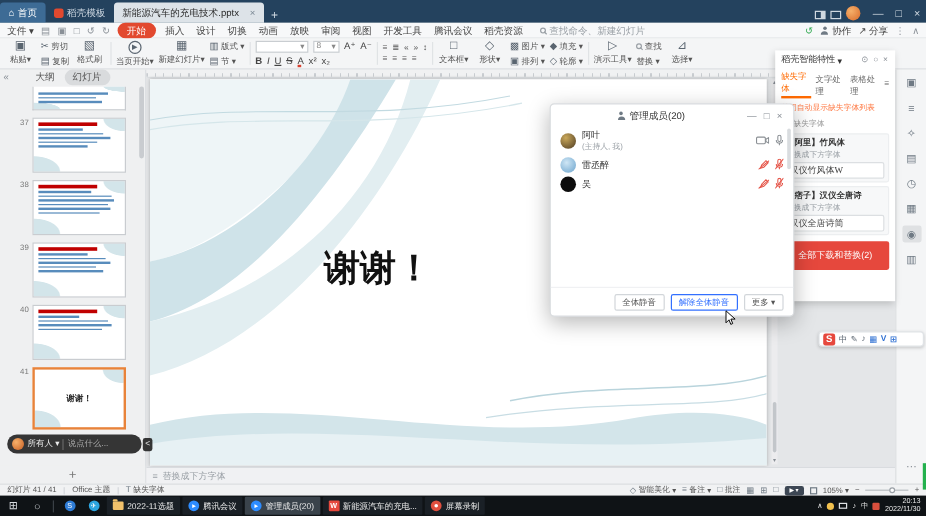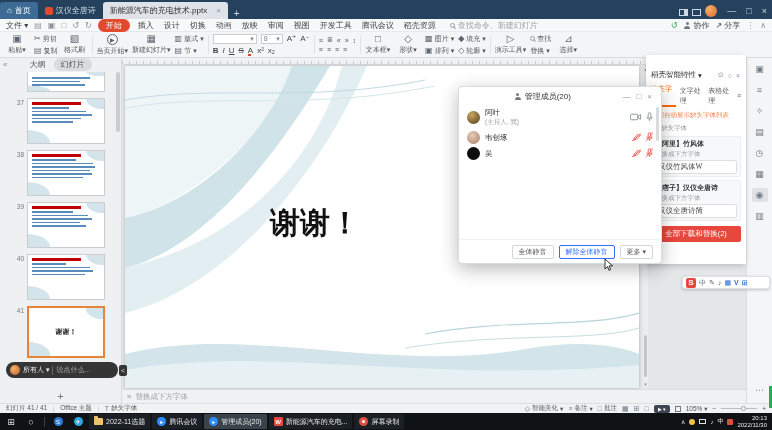--- a/index.html
+++ b/index.html
@@ -84,33 +84,33 @@
   .v-scroll .arr{position:absolute;left:0;right:0;text-align:center;font-size:5px;color:#8a9097;}
   .notes-bar{position:absolute;left:0;right:0;bottom:0;height:14px;background:#f0f1f3;border-top:1px solid #d9dcdf;display:flex;align-items:center;gap:4px;padding:0 5px;color:#9aa0a6;font-size:7.5px;}
 
   
   .right-strip{position:absolute;right:0;top:0;bottom:0;width:26px;background:#f4f5f6;border-left:1px solid #dcdfe2;display:flex;flex-direction:column;align-items:center;padding-top:4px;gap:7px;font-size:9px;color:#6f7a84;}
   .rs-ico{width:16px;height:14px;display:flex;align-items:center;justify-content:center;border-radius:2px;}
   .rs-ico.sel{background:#dfe1e3;}
   .rs-more{position:absolute;bottom:8px;left:0;right:0;text-align:center;color:#8a9097;}
 
   
-  .sidebar{position:absolute;left:646px;top:55px;width:100px;height:209px;background:#fff;box-shadow:-1px 2px 6px rgba(0,0,0,.18);z-index:5;padding:15px 5px;}
+  .sidebar{position:absolute;left:646px;top:42px;width:100px;height:209px;background:#fff;box-shadow:-1px 2px 6px rgba(0,0,0,.18);z-index:5;padding:3px 5px;}
   .sb-head{display:flex;align-items:center;font-size:7.5px;color:#333;gap:2px;}
   .sb-head .sp{flex:1;}
   .sb-head .hic{color:#8a9097;font-size:7px;padding:0 1px;}
   .sb-tabs{display:flex;gap:4px;margin-top:4px;font-size:7px;color:#666;align-items:center;}
   .sb-tab.active{color:#ff6a00;border-bottom:2px solid #ff6a00;padding-bottom:1px;}
   .sb-link{color:#ff7a45;font-size:6.5px;margin-top:4px;}
   .sb-section{color:#999;font-size:6.5px;margin-top:4px;}
   .font-card{background:#f7f8f9;border:1px solid #eceef0;border-radius:2px;padding:2px 3px;margin-top:3px;}
   .font-card .fname{font-size:7px;color:#333;font-weight:bold;}
   .font-card .fhint{font-size:6.5px;color:#9aa0a6;margin:1px 0;}
   .font-card .frep{border:1px solid #dcdfe2;background:#fff;border-radius:2px;font-size:7.5px;color:#444;padding:1px 2px;font-family:"Liberation Serif","DejaVu Serif",serif;}
-  .sb-btn{margin-top:5px;height:16px;background:#e6483d;color:#fff;border-radius:2px;display:flex;align-items:center;justify-content:center;font-size:7.5px;}
+  .sb-btn{margin-top:5px;height:24px;background:#e6483d;color:#fff;border-radius:2px;display:flex;align-items:center;justify-content:center;font-size:7.5px;}
 
   
   .dialog{position:absolute;left:458px;top:86px;width:204px;height:178px;background:#fff;border:1px solid #d9dcdf;border-radius:4px;box-shadow:0 5px 18px rgba(0,0,0,.28);z-index:20;display:flex;flex-direction:column;}
   .dlg-head{height:18px;display:flex;align-items:center;padding:0 6px;}
   .dlg-title{flex:1;text-align:center;font-size:8px;color:#333;display:flex;align-items:center;justify-content:center;gap:3px;}
   .dlg-wc{color:#8a9097;font-size:8px;padding:0 3px;}
   .dlg-search{margin:1px 8px 3px;height:15px;border:1px solid #e0e3e6;border-radius:3px;display:flex;align-items:center;gap:3px;padding:0 4px;background:#fff;}
   .dlg-search input{border:none;outline:none;font-size:7.5px;color:#333;flex:1;background:transparent;}
   .mem-list{flex:1;overflow:hidden;position:relative;padding:0 8px;}
   .mem-row{display:flex;align-items:center;gap:5px;height:16px;}
@@ -185,21 +185,21 @@
 
 <div class="screen">
 
   <div class="titlebar">
     <div class="tb-tab tb-home">
       <span>⌂</span>
       <span>首页</span>
     </div>
     <div class="tb-tab">
       <span class="red-dot"></span>
-      <span>汉仪全唐诗</span>
+      <span>稻壳模板</span>
     </div>
     <div class="tb-tab tb-doc">
       <span>新能源汽车的充电技术.pptx</span>
       <span class="tb-close-x">×</span>
     </div>
     <span class="tb-plus">+</span>
     <div class="tb-spacer"></div>
     <span class="win-ico split"></span>
     <span class="win-ico"></span>
     <span class="avatar-s"></span>
@@ -543,22 +543,22 @@
               <rect x="0.5" y="1" width="8" height="6" rx="1" fill="none" stroke="#8a8f94"></rect>
               <path d="M9 3l2.5-1.5v5L9 5z" fill="none" stroke="#8a8f94"></path>
             </svg>
           <svg class="mic" width="7" height="10" viewBox="0 0 8 11">
               <rect x="2.5" y="0.5" width="3" height="6" rx="1.5" stroke="#8a8f94" fill="none"></rect>
               <path d="M1 5a3 3 0 0 0 6 0M4 8v2" stroke="#8a8f94" fill="none"></path>
             </svg>
         </span>
       </div>
       <div class="mem-row">
-        <span class="av av6"></span>
-        <span class="mem-name">韦创琢</span>
+        <span class="av av5"></span>
+        <span class="mem-name">雷丞醉</span>
         <span class="mem-icons">
           <svg class="pen" width="9" height="9" viewBox="0 0 10 10">
               <path d="M2 8l1-3 4-4 2 2-4 4z" stroke="#e5564a" fill="none"></path>
               <line x1="0" y1="9" x2="10" y2="1" stroke="#e5564a"></line>
             </svg>
           <svg class="mic" width="7" height="10" viewBox="0 0 8 11">
               <rect x="2.5" y="0.5" width="3" height="6" rx="1.5" stroke="#e5564a" fill="none"></rect>
               <path d="M1 5a3 3 0 0 0 6 0M4 8v2" stroke="#e5564a" fill="none"></path>
               <line x1="0" y1="10" x2="8" y2="0" stroke="#e5564a"></line>
             </svg>

